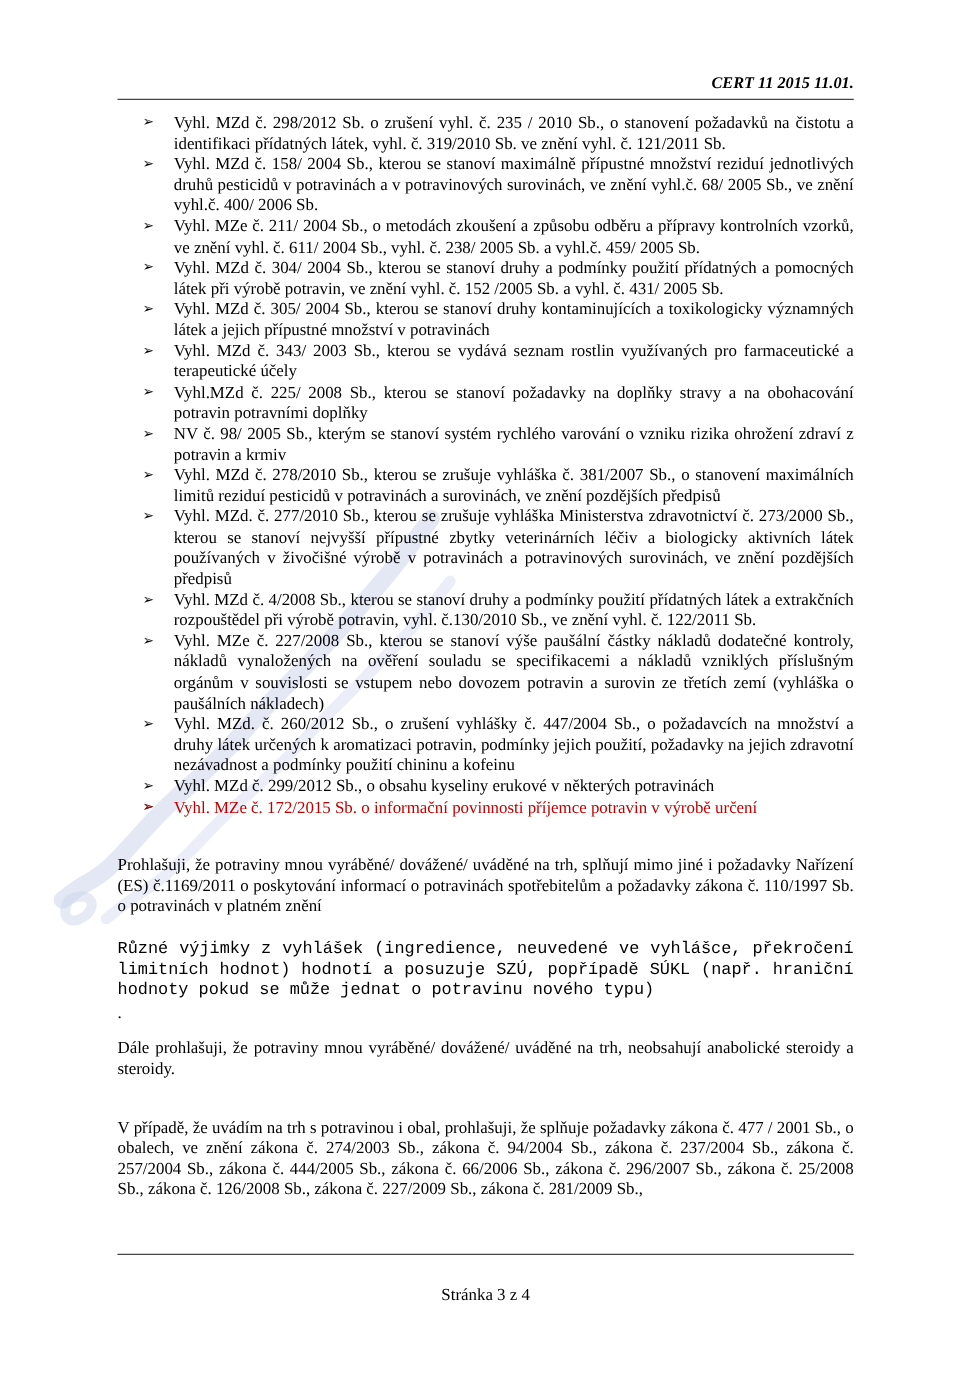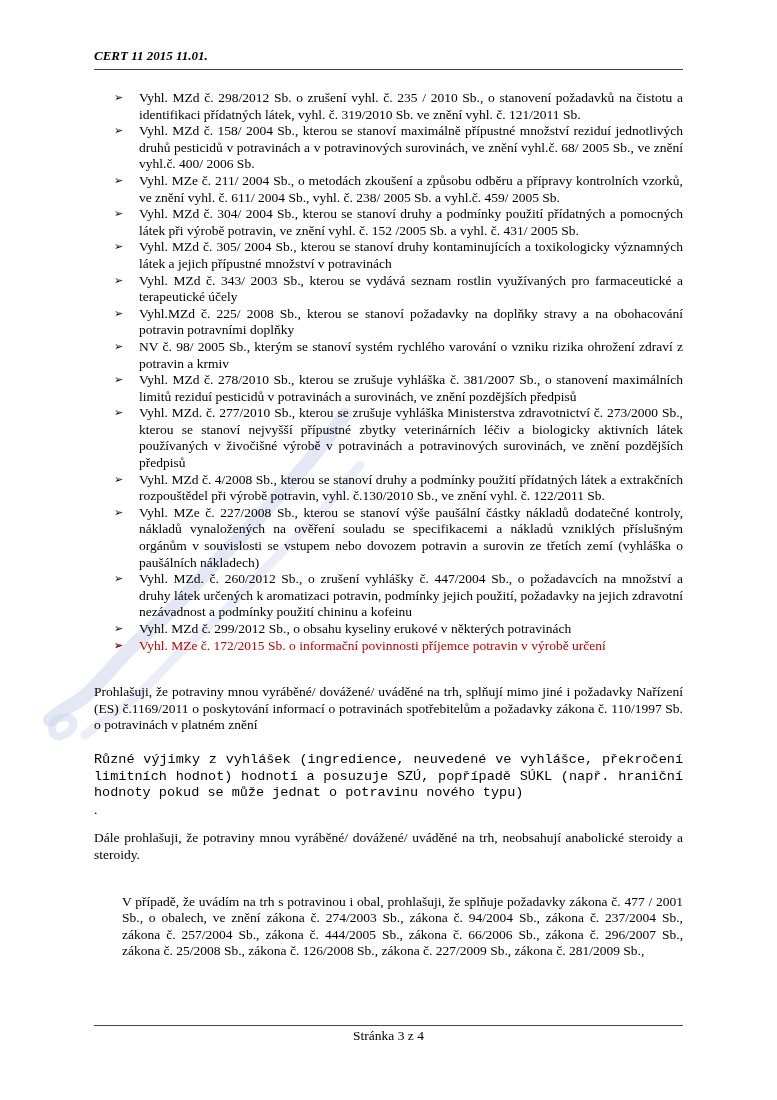--- a/index.html
+++ b/index.html
@@ -11,24 +11,24 @@
     background: #ffffff;
     font-family: "Liberation Serif", serif;
     color: #000000;
     overflow: hidden;
   }
   .b { font-weight: normal; }
   .red { color: var(--red, #c00000); }
 
   .header {
     position: absolute;
-    top: 48px;
+    top: 58px;
     left: 94px;
     width: 589px;
-    text-align: left;
+    text-align: right;
     font-style: italic;
     font-weight: bold;
     font-size: 13px;
     padding-bottom: 5px;
     border-bottom: 1px solid #444444;
   }
 
   .watermark {
     position: absolute;
     left: 25px;
@@ -60,29 +60,29 @@
     top: 1px;
     font-size: 11px;
     font-family: "DejaVu Sans", sans-serif;
   }
 
   .para { text-align: justify; }
   .para-p1 { margin-top: 30px; }
   .para-p2 { margin-top: 18px; font-family: Liberation Mono, monospace; }
   .dot-line { margin-top: 0; }
   .para-p3 { margin-top: 12px; }
-  .para-p4 { margin-top: 30px; margin-left: 28px; }
+  .para-p4 { margin-top: 30px; }
 
   .footer {
     position: absolute;
     left: 94px;
     bottom: 56px;
     width: 589px;
     border-top: 1px solid #444444;
-    padding-top: 2px;
+    padding-top: 24px;
     text-align: center;
     font-size: 13.5px;
   }
 </style>
 </head>
 <body>
 
 <div class="page">
 
   <div class="header">

